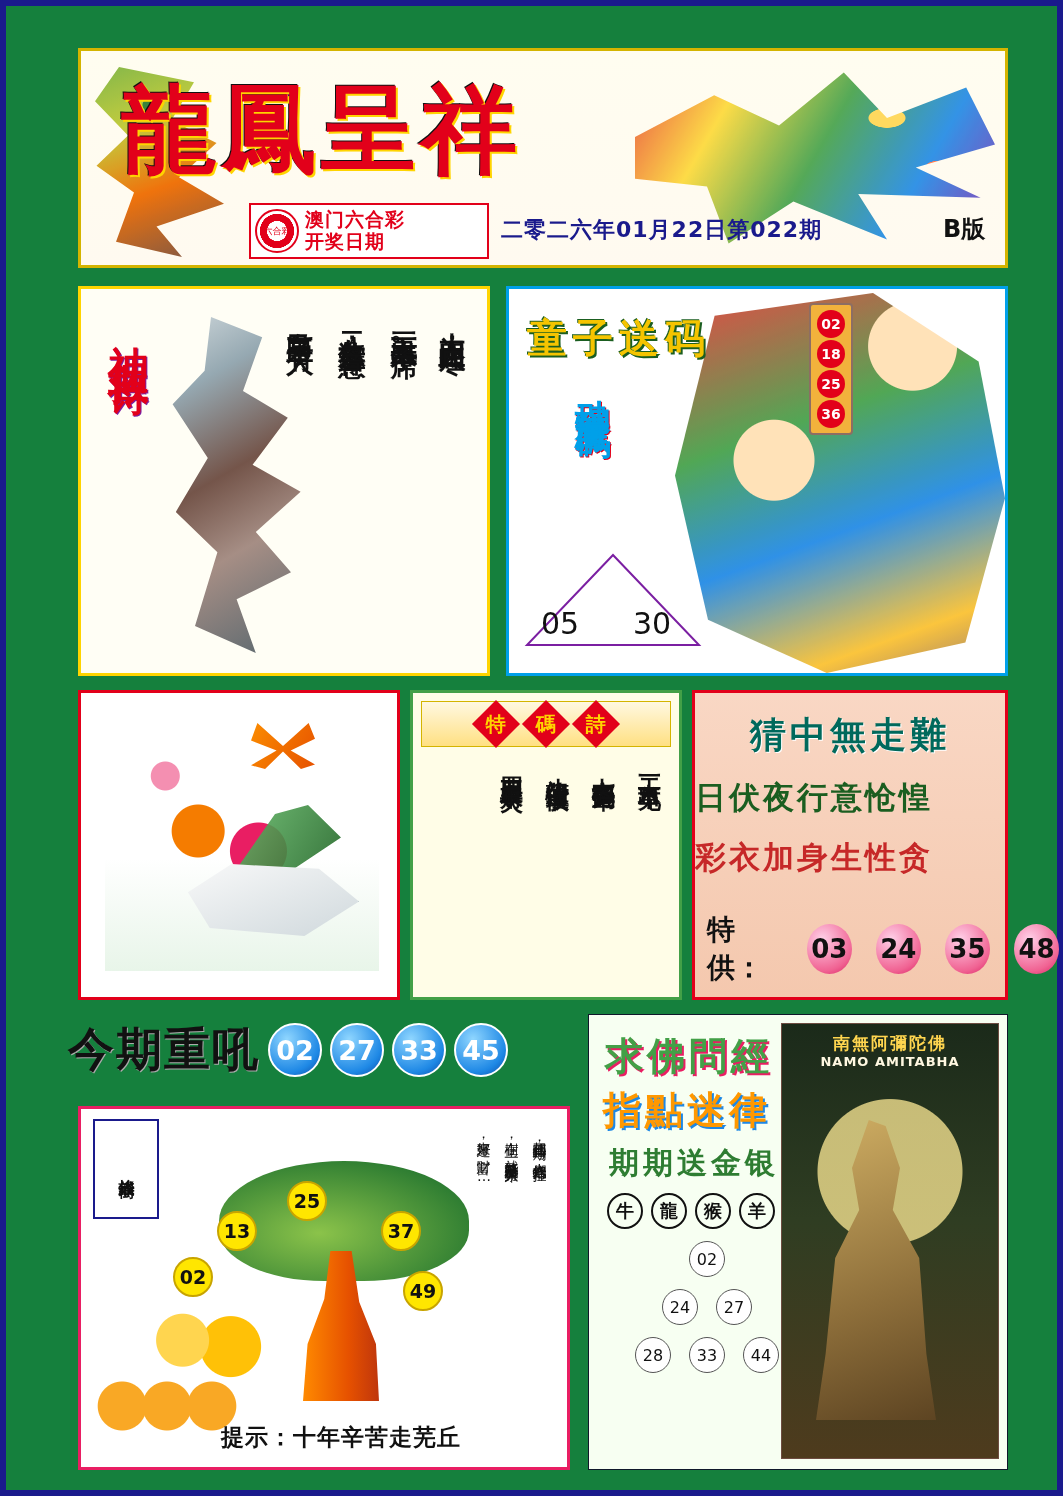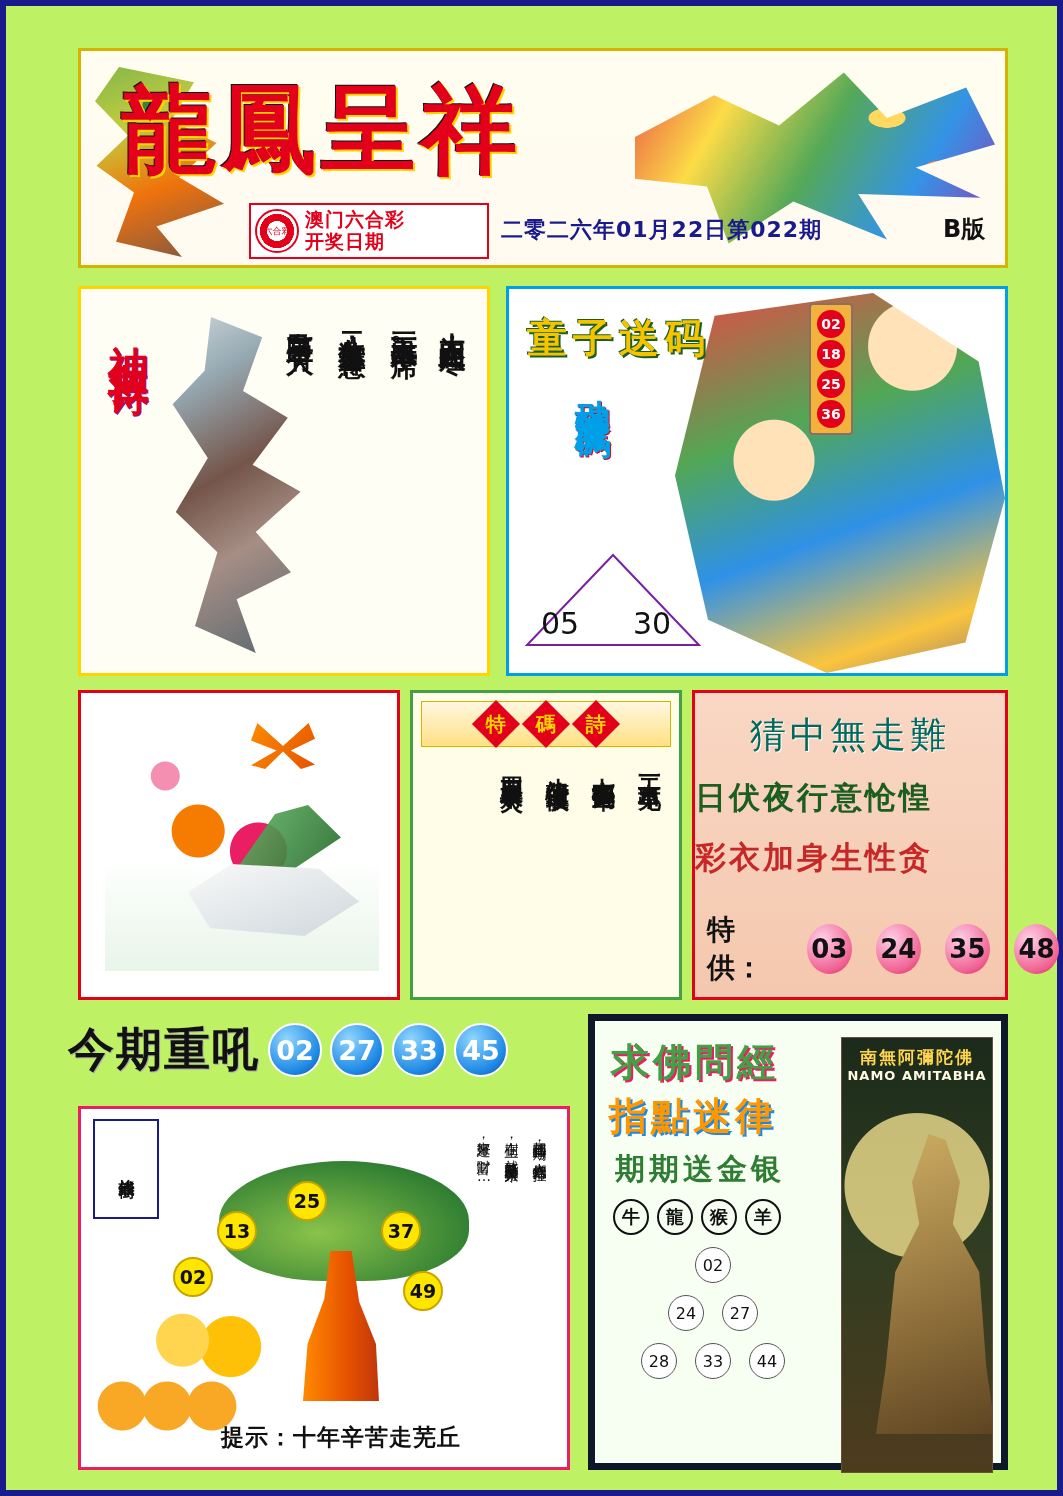--- a/index.html
+++ b/index.html
@@ -7,21 +7,21 @@
     width:1063px;height:1496px;
     background:#ffffff;
     font-family:"DejaVu Sans","Liberation Sans",sans-serif;
     overflow:hidden;
     position:relative;
   }
   .page{
     position:absolute;left:0;top:0;width:1063px;height:1496px;
     box-sizing:border-box;
     border:6px solid #1a1a8c;
-    background:#bef264;
+    background:#15803d;
     padding-left:47px;
   }
   .inner{position:absolute;left:8px;top:8px;right:8px;bottom:8px;}
 
   
   .header{
     position:absolute;left:64px;top:34px;width:930px;height:220px;
     border:3px solid #d4b400;
     background:linear-gradient(#fffdf0,#fffaf0);
     box-sizing:border-box;
@@ -202,21 +202,21 @@
   .tc4{right:154px;}
 
   .guess-box{
     position:absolute;left:678px;top:676px;width:316px;height:310px;
     border:3px solid #e2001a;
     background:linear-gradient(#f9d7c4,#f4c8ae);
     box-sizing:border-box;
   }
   .guess-title{
     position:absolute;left:0;right:0;top:18px;text-align:center;
-    font-size:36px;font-weight:normal;color:#00695c;letter-spacing:4px;
+    font-size:36px;font-weight:bold;color:#00695c;letter-spacing:4px;
     text-shadow:1px 1px 0 #fff;
   }
   .guess-l1,.guess-l2{
     position:absolute;left:0;right:0;
     font-size:31px;font-weight:bold;color:#1b5e20;letter-spacing:3px;
   }
   .guess-l1{top:84px;}
   .guess-l2{top:144px;color:#c62828;}
   .guess-row{
     position:absolute;left:12px;top:218px;display:flex;align-items:center;gap:24px;
@@ -299,21 +299,21 @@
   .tt1{right:18px;}
   .tt2{right:46px;}
   .tt3{right:74px;}
   .tree-hint{
     position:absolute;left:140px;bottom:14px;font-size:23px;font-weight:bold;color:#111;
     letter-spacing:1px;
   }
 
   .buddha-box{
     position:absolute;left:574px;top:1000px;width:420px;height:456px;
-    border:7px solid #0f172a;background:#f7fff2;box-sizing:border-box;
+    border:1px solid #0f172a;background:#f7fff2;box-sizing:border-box;
   }
   .bd-t1{
     position:absolute;left:16px;top:16px;font-size:38px;font-weight:bold;
     color:#43a047;letter-spacing:4px;
     text-shadow:2px 2px 0 #e91e63;
   }
   .bd-t2{
     position:absolute;left:14px;top:70px;font-size:38px;font-weight:bold;
     color:#ff9800;letter-spacing:4px;
     text-shadow:2px 2px 0 #1e88e5;
@@ -329,21 +329,21 @@
     width:36px;height:36px;border-radius:50%;border:2px solid #111;box-sizing:border-box;
     display:flex;align-items:center;justify-content:center;font-size:18px;font-weight:bold;color:#111;
   }
   .bd-nums{position:absolute;left:18px;top:226px;width:200px;}
   .bd-nums .r{display:flex;justify-content:center;gap:18px;margin-bottom:12px;}
   .ball-wht{
     width:36px;height:36px;border-radius:50%;border:1px solid #555;box-sizing:border-box;
     background:#fff;color:#111;font-size:16px;display:flex;align-items:center;justify-content:center;
   }
   .buddha-img{
-    position:absolute;right:8px;top:16px;width:152px;height:436px;
+    position:absolute;right:8px;top:8px;width:218px;height:436px;
     background:
       radial-gradient(circle at 50% 34%, rgba(255,235,150,.75) 0 72px, transparent 73px),
       linear-gradient(180deg,#1b2a1a 0%,#2f3d22 45%,#4e3b1d 100%);
     border:1px solid #6d4c41;box-sizing:border-box;overflow:hidden;
   }
   .buddha-body{
     position:absolute;left:34px;top:96px;width:120px;height:300px;
     background:linear-gradient(160deg,#cfae63,#8d6e3a 60%,#5d4422);
     clip-path:polygon(44% 0,58% 2%,70% 16%,64% 30%,86% 46%,92% 78%,100% 100%,0 100%,8% 78%,16% 46%,36% 30%,30% 16%);
   }

